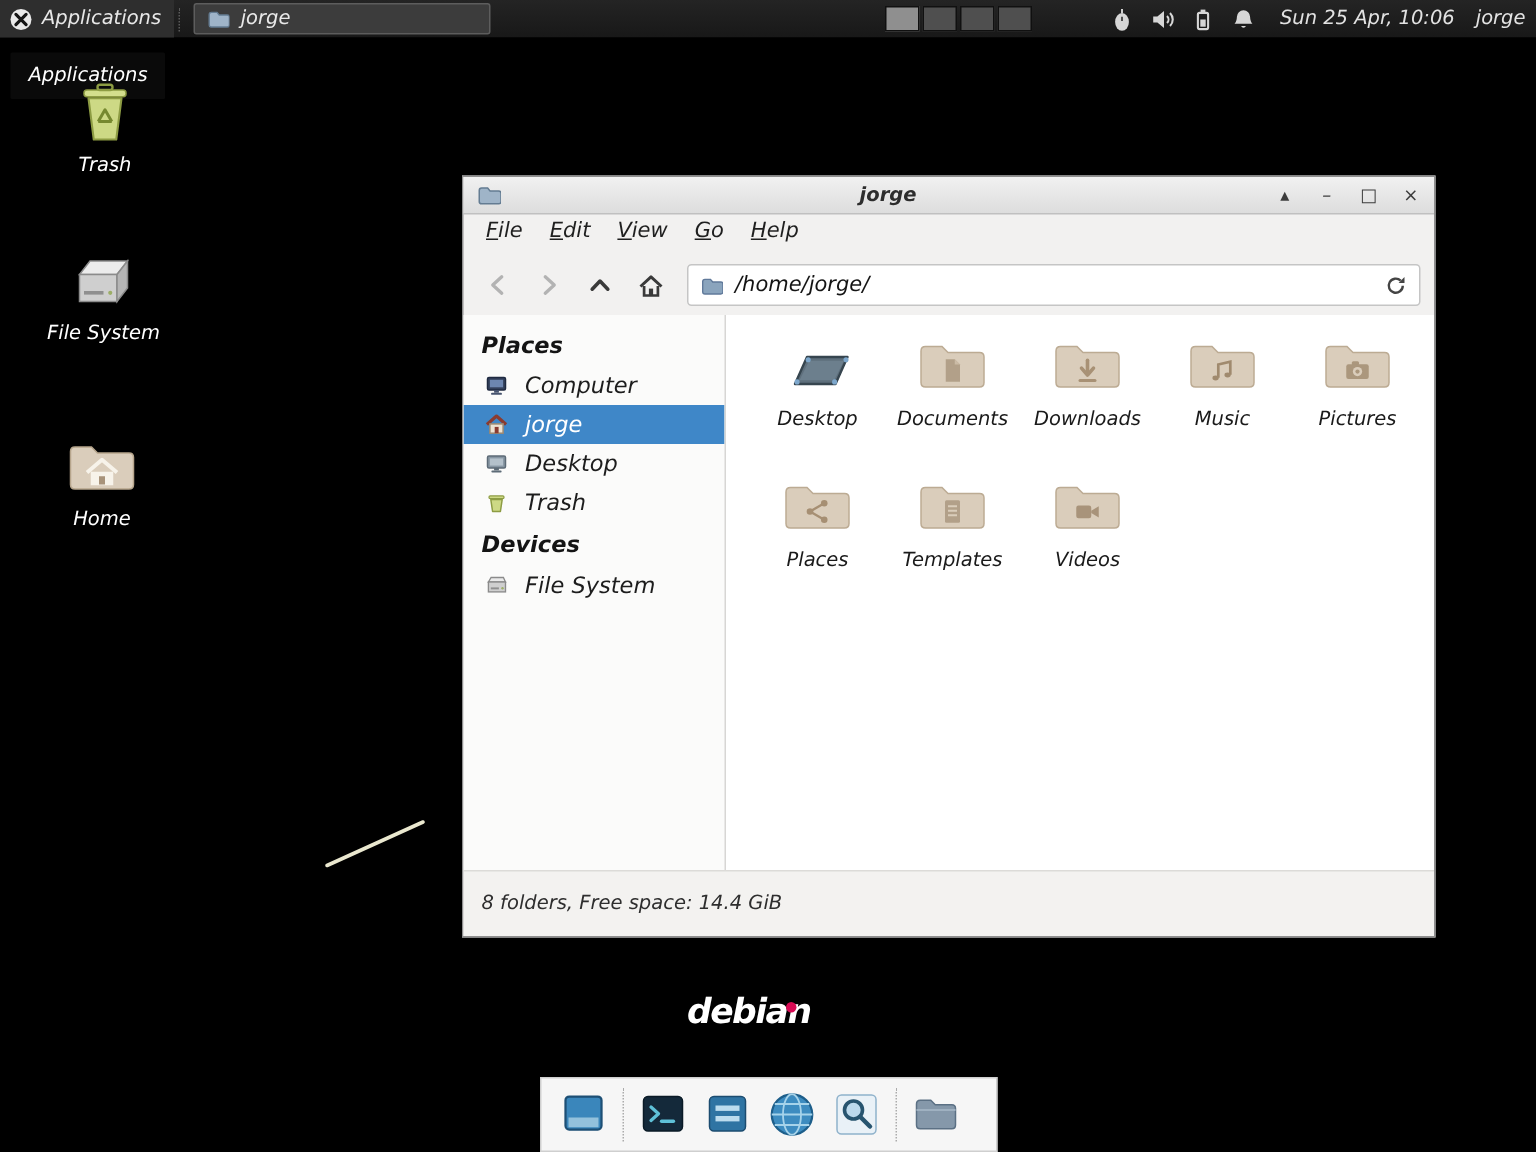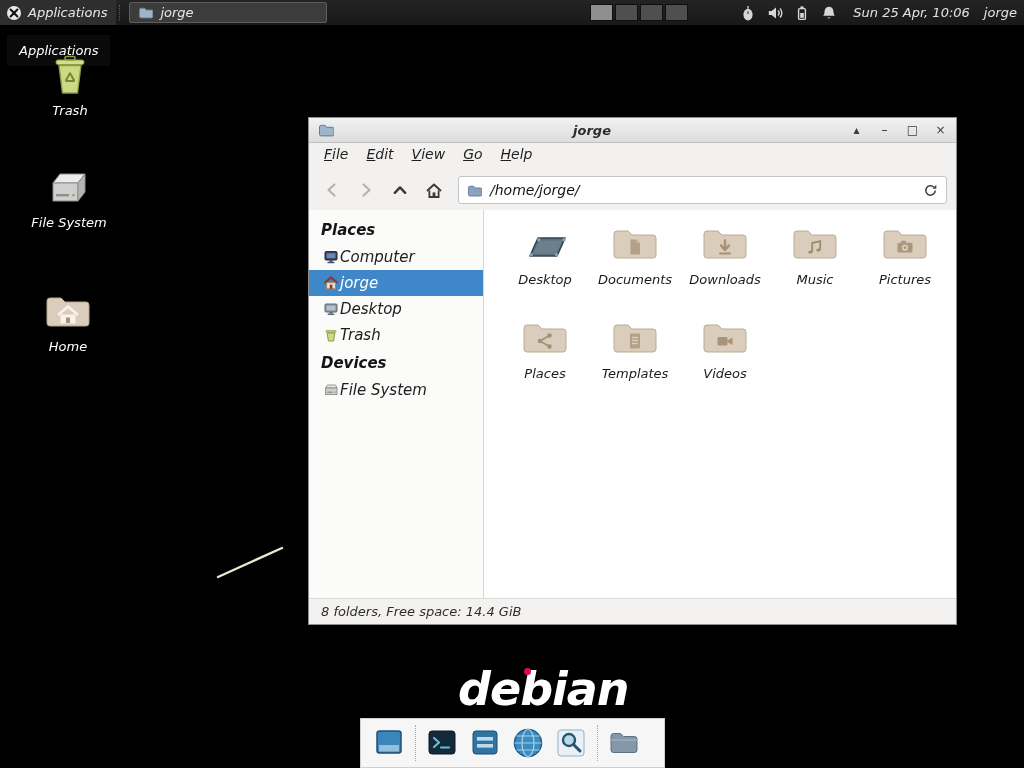--- a/index.html
+++ b/index.html
@@ -32,21 +32,21 @@
 
   
   .desk-icon { position:absolute; width:96px; display:flex; flex-direction:column;
                align-items:center; gap:7px; text-align:center; }
   .desk-icon .lbl { font-size:13px; color:#fff; text-shadow:1px 1px 2px #000; }
   #desk-trash { left:22px; top:52px; }
   #desk-fs    { left:21px; top:168px; }
   #desk-home  { left:20px; top:292px; }
 
   
-  .debian { position:absolute; left:458px; top:662px; font-size:46px; font-weight:bold;
+  .debian { position:absolute; left:458px; top:662px; font-size:23px; font-weight:bold;
             color:#fff; letter-spacing:-1px; }
   .debian-dot { position:absolute; left:524px; top:668px; width:7px; height:7px;
                 border-radius:50%; background:#d70a53; }
 
   
   .artifact { position:absolute; left:210px; top:540px; }
 
   
   .window { position:absolute; left:308px; top:117px; width:649px; height:508px;
             background:#f2f1f0; border:1px solid #8f8f8f; box-shadow:0 3px 14px rgba(0,0,0,.55);
@@ -65,32 +65,32 @@
   .tool-btn { width:28px; height:28px; display:flex; align-items:center; justify-content:center; }
   .pathbar { flex:1; height:28px; margin-left:4px; background:#fff; border:1px solid #c5c5c5;
              border-radius:3px; display:flex; align-items:center; padding:0 8px; gap:8px; }
   .pathbar .path-text { flex:1; font-size:14px; color:#141414; }
   .pathbar .reload { padding-left:8px; }
 
   .win-body { flex:1; display:flex; min-height:0; }
   .sidebar { width:175px; background:#fbfbfa; border-right:1px solid #d7d6d4; padding-top:5px;
              font-size:15px; overflow:hidden; }
   .side-header { padding:6px 12px 5px 12px; font-weight:bold; color:#141414; }
-  .side-row { height:26px; display:flex; align-items:center; gap:1px; padding:0 14px; color:#1d1d1d; }
+  .side-row { height:26px; display:flex; align-items:center; gap:11px; padding:0 14px; color:#1d1d1d; }
   .side-row.selected { background:#3f87c8; color:#fff; }
 
   .files { flex:1; background:#fff; padding:16px 6px 0 16px; display:flex; flex-wrap:wrap;
            align-content:flex-start; }
   .file-item { width:90px; height:80px; display:flex; flex-direction:column; align-items:center;
                margin-bottom:14px; }
   .icon-box { width:48px; height:40px; position:relative; }
   .icon-box .emblem { position:absolute; left:14px; top:11px; }
   .file-item .lbl { margin-top:6px; font-size:13px; color:#1a1a1a; }
 
-  .statusbar { height:26px; display:flex; align-items:center; padding:0 12px;
+  .statusbar { height:44px; display:flex; align-items:center; padding:0 12px;
                background:#f3f2f0; border-top:1px solid #dcdbd8; font-size:13px; color:#2e2e2e; }
 
   
   .dock { position:absolute; left:360px; top:718px; width:305px; height:50px;
           background:#f6f6f6; border:1px solid #cfcfcf; display:flex; align-items:center;
           gap:9px; padding:0 11px; }
   .dock-sep { width:1px; height:36px; border-left:1px dotted #ababab; }
 </style>
 </head>
 <body>

